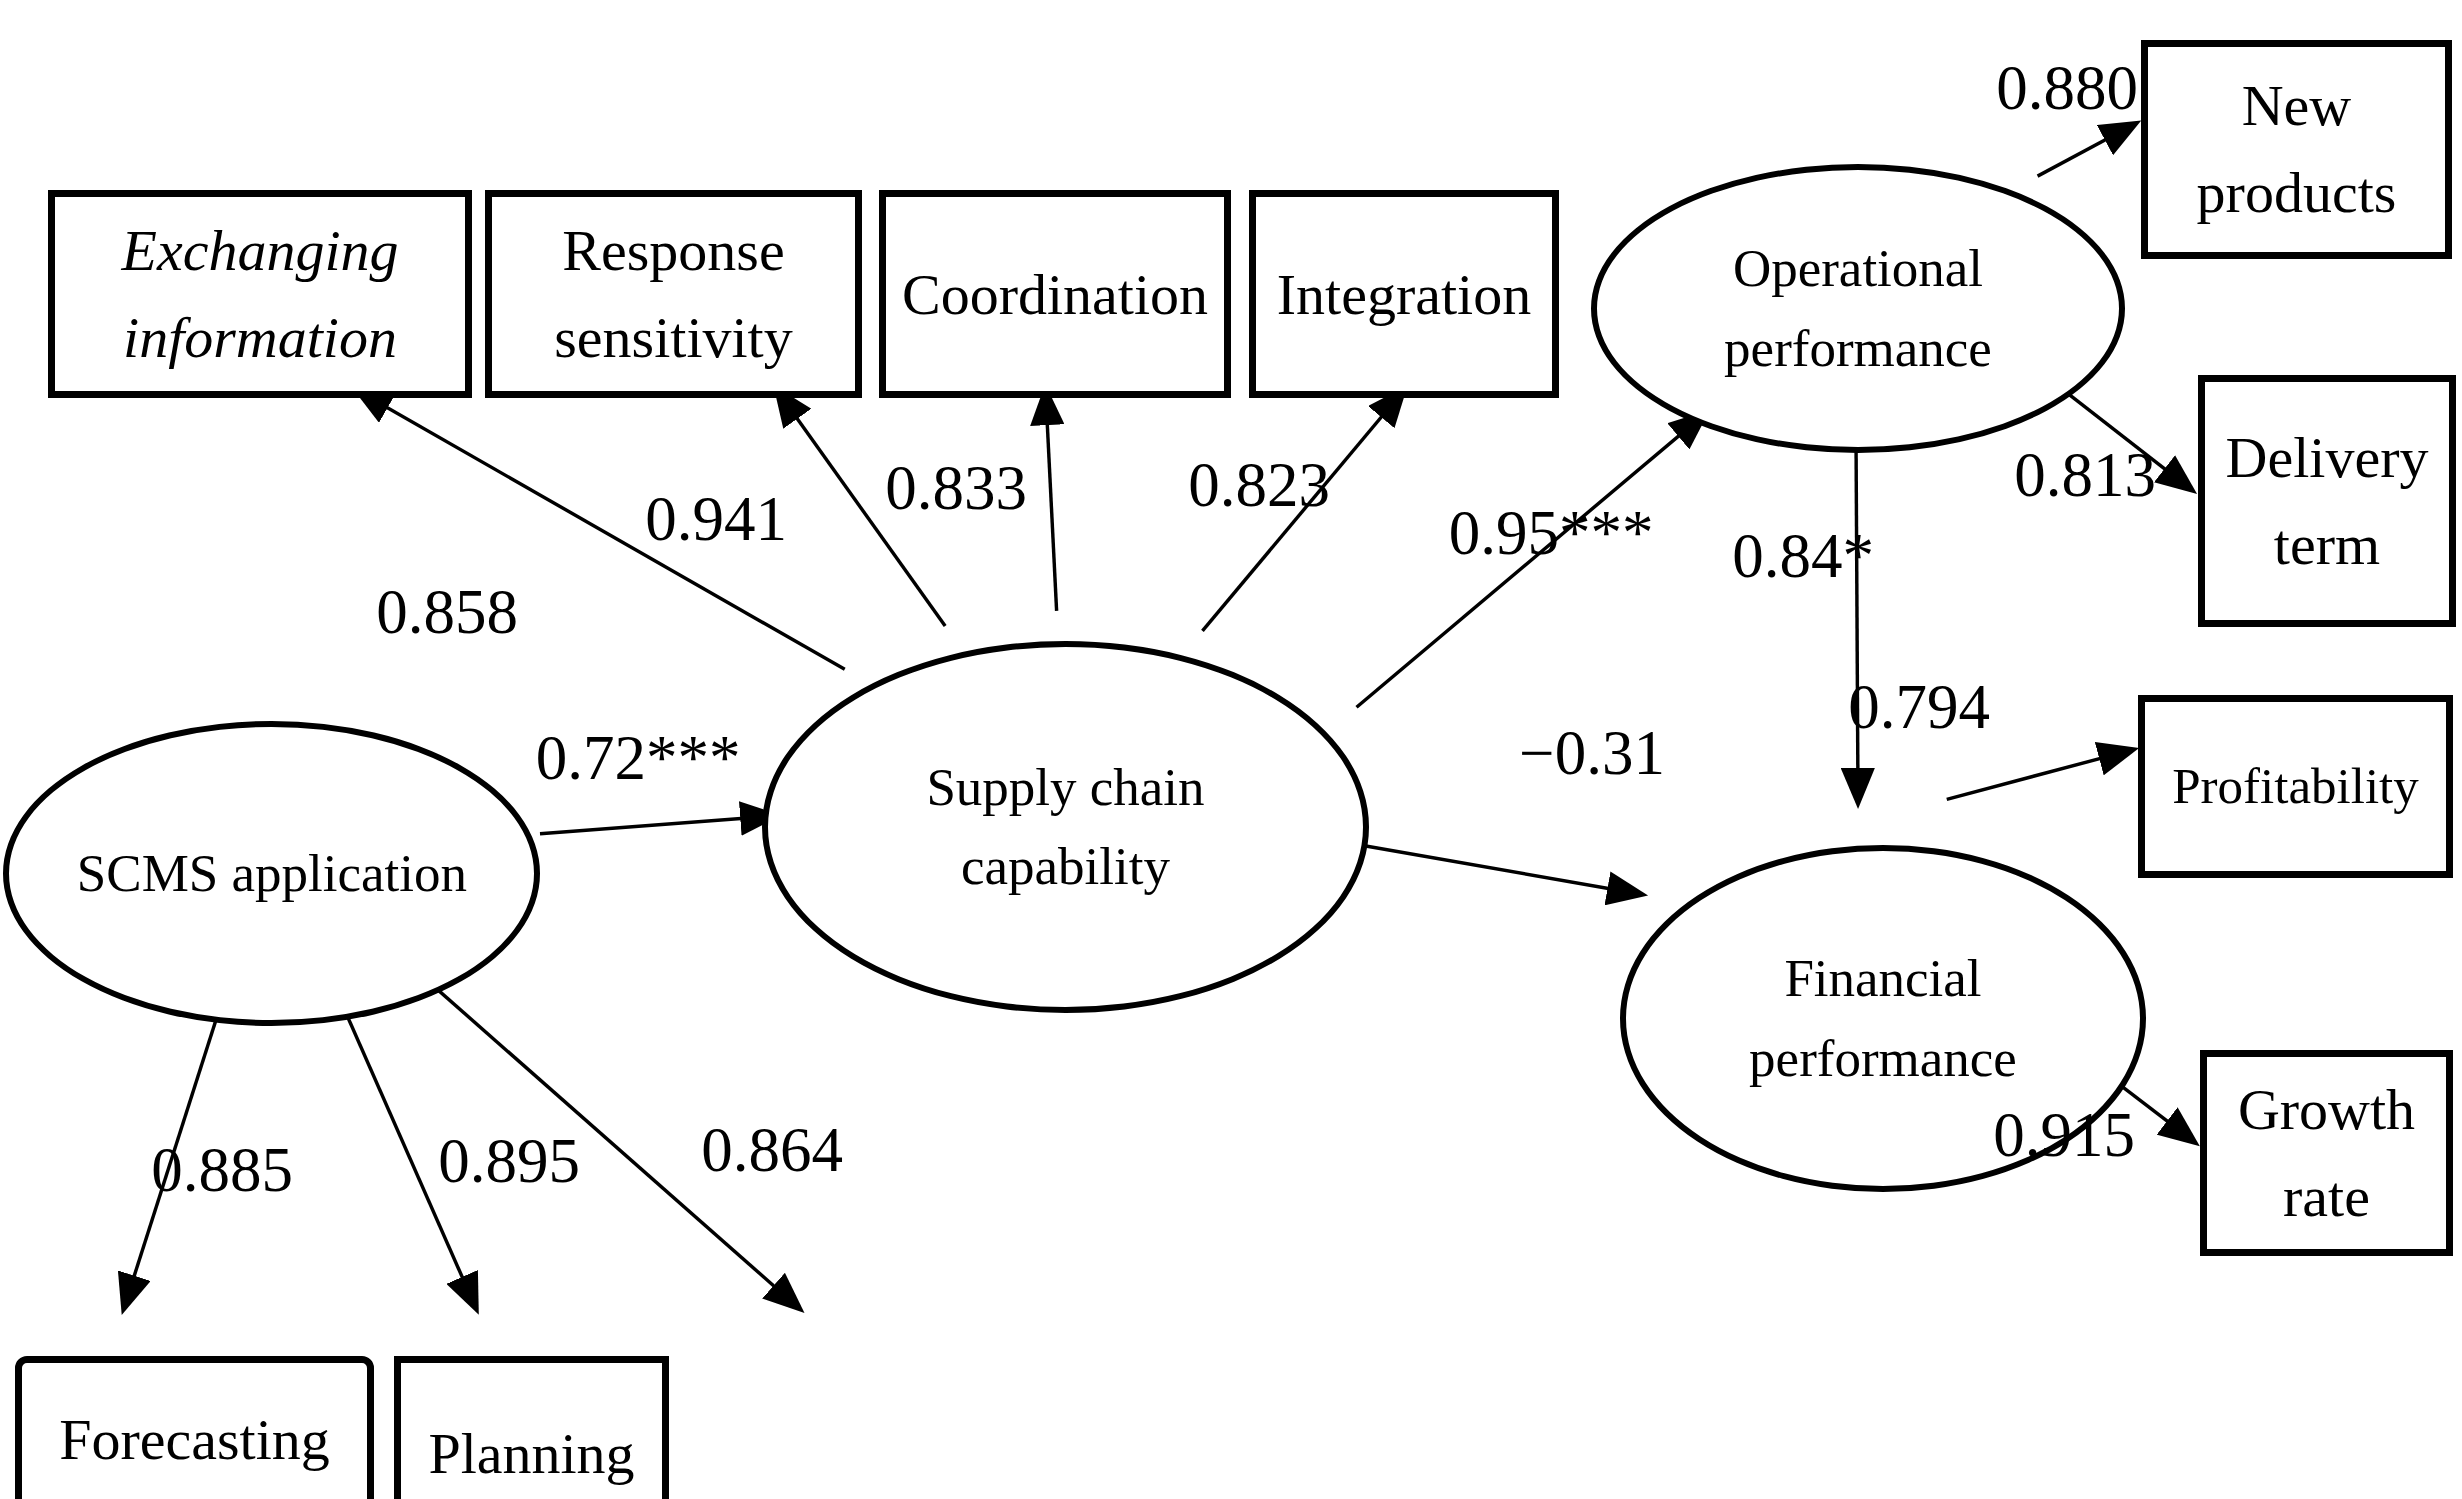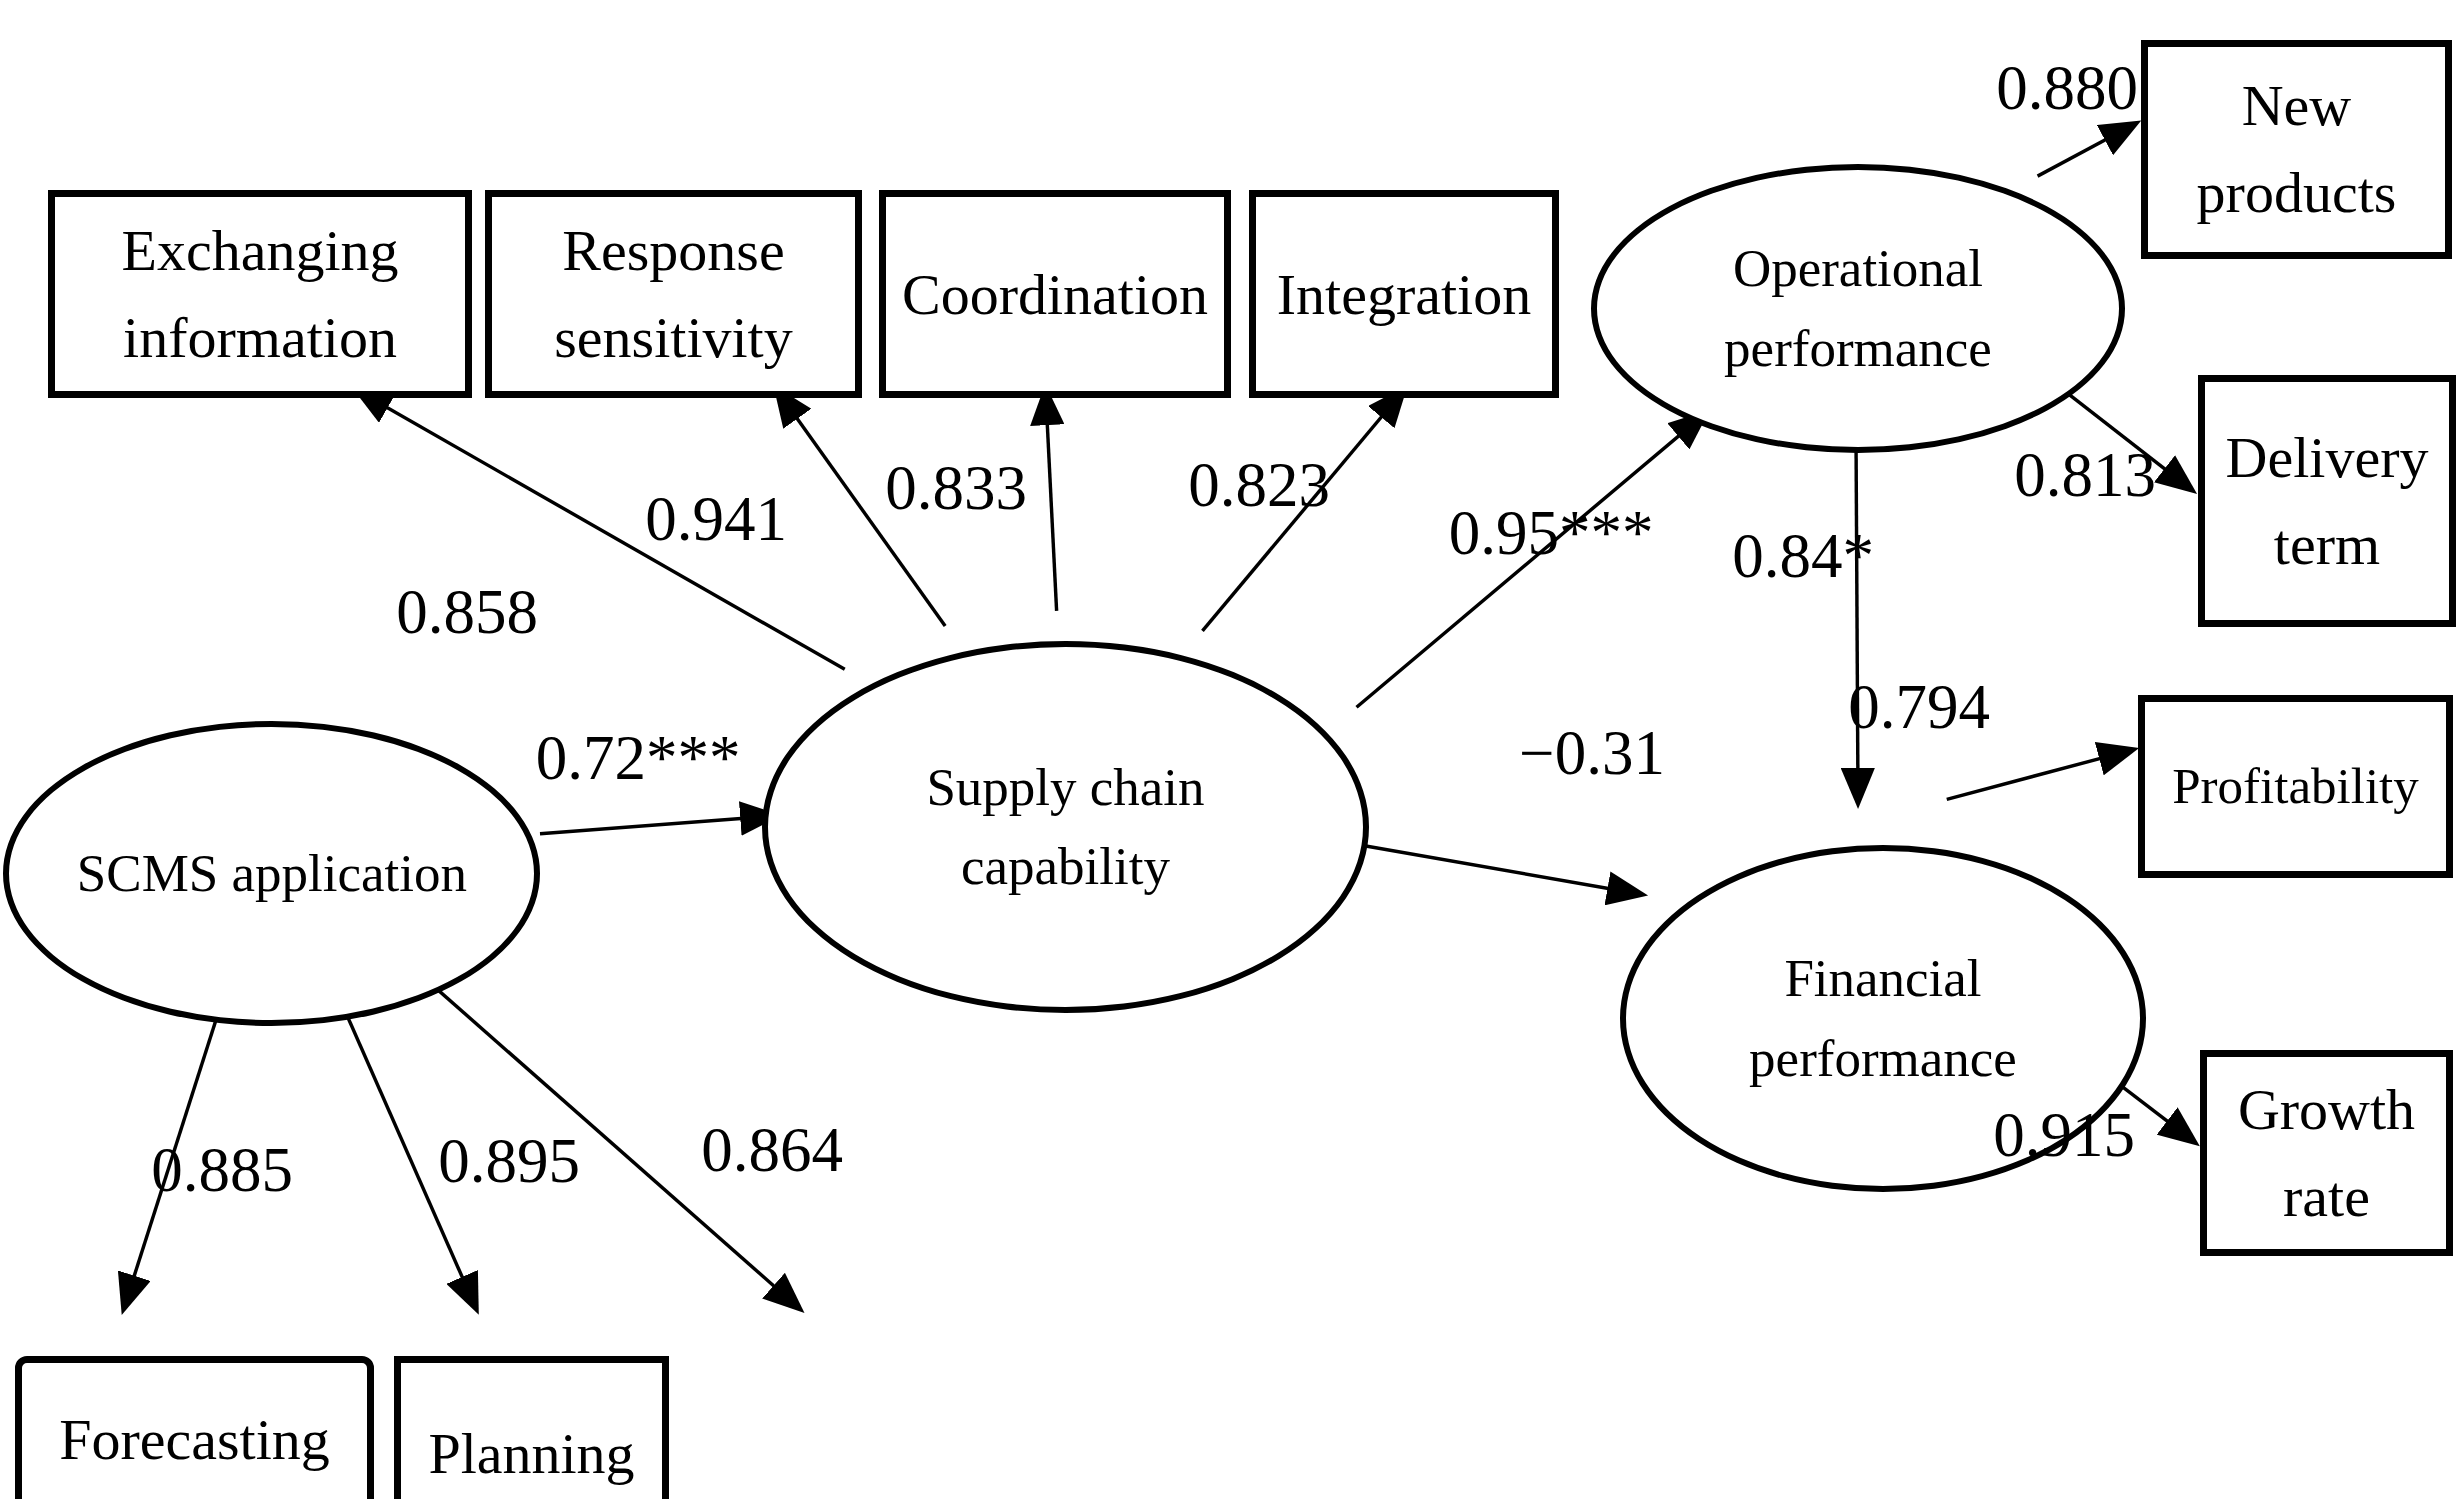--- a/index.html
+++ b/index.html
@@ -98,21 +98,21 @@
   </div>
 
   <div class="node ellipse-node" style="left:1591px; top:134px; width:534px; height:289px;">
     <div class="inner">Operational performance</div>
   </div>
 
   <div class="node ellipse-node" style="left:1620px; top:815px; width:526px; height:347px;">
     <div class="inner">Financial performance</div>
   </div>
 
-  <div class="node rect-node" style="left:48px; top:160px; width:424px; height:208px;">
+  <div class="node rect-node" style="left:48px; top:160px; width:424px; height:208px;font-style:italic;">
     <div class="inner">Exchanging information</div>
   </div>
 
   <div class="node rect-node" style="left:485px; top:160px; width:377px; height:208px;">
     <div class="inner">Response sensitivity</div>
   </div>
 
   <div class="node rect-node" style="left:879px; top:160px; width:352px; height:208px;">
     <div class="inner">Coordination</div>
   </div>
@@ -139,21 +139,21 @@
 
   <div class="node rect-node" style="left:15px; top:1326px; width:359px; height:166px;border-radius:12px;">
     <div class="inner">Forecasting</div>
   </div>
 
   <div class="node rect-node" style="left:394px; top:1326px; width:275px; height:195px;">
     <div class="inner">Planning</div>
   </div>
 
 
-  <div class="coef" style="left:447px;  top:612px;margin-left:20px;">0.858</div>
+  <div class="coef" style="left:447px;  top:612px;">0.858</div>
   <div class="coef" style="left:716px; top:519px;">0.941</div>
   <div class="coef" style="left:956px; top:488px;">0.833</div>
   <div class="coef" style="left:1259px; top:485px;">0.823</div>
   <div class="coef" style="left:638px;  top:758px;">0.72***</div>
   <div class="coef" style="left:1551px; top:533px;">0.95***</div>
   <div class="coef" style="left:1803px; top:556px;">0.84*</div>
   <div class="coef" style="left:1592px; top:753px;">−0.31</div>
   <div class="coef" style="left:2067px; top:88px;">0.880</div>
   <div class="coef" style="left:2085px; top:475px;">0.813</div>
   <div class="coef" style="left:1919px; top:707px;">0.794</div>

